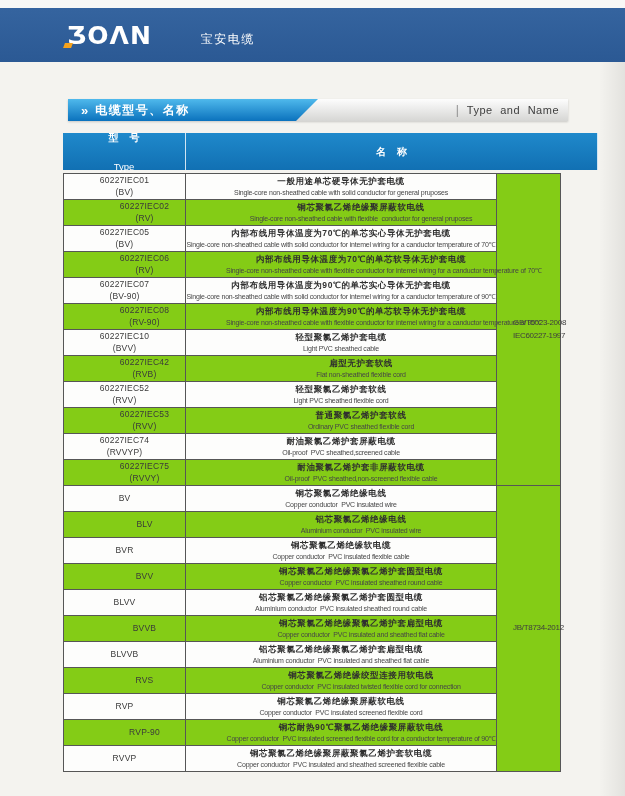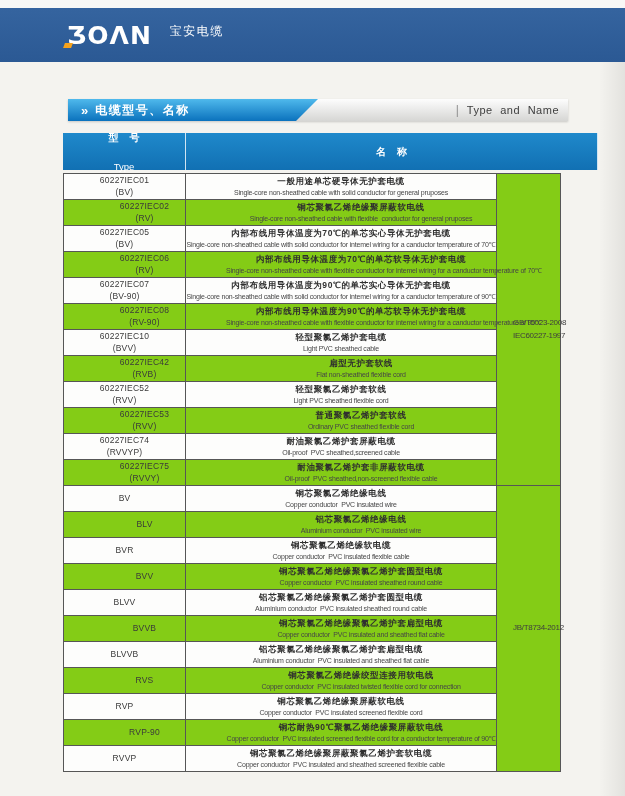--- a/index.html
+++ b/index.html
@@ -1,24 +1,24 @@
 <!DOCTYPE html>
 <html><head>
 <meta charset="utf-8">
 <style>
   html,body { margin:0; padding:0; }
   body { width:625px; height:796px; background:#f4f3ef; font-family:"Liberation Sans", sans-serif; }
   .page { position:relative; width:625px; height:796px; background:#f4f3ef; overflow:hidden; }
 
   .top-strip { height:8px; background:#f8f8f6; }
   .band { height:54px; background:linear-gradient(#35649f,#2b5994); display:flex; align-items:center; padding-left:67px; box-sizing:border-box; }
-  .logo { display:flex; align-items:flex-start; }
+  .logo { display:flex; align-items:flex-end;gap:44px; }
   .logo-latin { position:relative; color:#ffffff; font-size:25px; font-weight:bold; line-height:1; letter-spacing:1px; font-family:"DejaVu Sans", sans-serif; }
   .logo-accent { position:absolute; left:-3px; bottom:0; width:8px; height:5px; background:#f6a21c; transform:skewX(-20deg); }
-  .logo-cn { color:#ffffff; font-size:12px; margin-left:18px; letter-spacing:1.5px; }
+  .logo-cn { color:#ffffff; font-size:12px; margin-left:5px; letter-spacing:1.5px; }
 
   .banner { position:absolute; left:68px; top:99px; width:500px; height:22px; background:linear-gradient(#fdfdfd,#d6d6d4); box-shadow:0 1px 2px rgba(0,0,0,.18); }
   .banner-blue { position:absolute; left:0; top:0; bottom:0; width:250px; background:linear-gradient(#4fb9ec,#0b72bd); clip-path:polygon(0 0,100% 0,calc(100% - 22px) 100%,0 100%); display:flex; align-items:center; padding-left:13px; box-sizing:border-box; color:#fff; }
   .banner-chevron { font-size:13px; font-weight:bold; margin-right:7px; line-height:1; }
   .banner-title { font-size:12px; font-weight:bold; letter-spacing:1.5px; }
   .banner-right { position:absolute; right:9px; top:0; bottom:0; display:flex; align-items:center; color:#3e3e3e; font-size:11px; }
   .banner-sep { color:#8f8f8f; margin-right:8px; font-size:12px; }
   .banner-en { word-spacing:4px; letter-spacing:0.5px; }
 
   .table-area { position:absolute; left:63px; top:133px; width:535px; }

